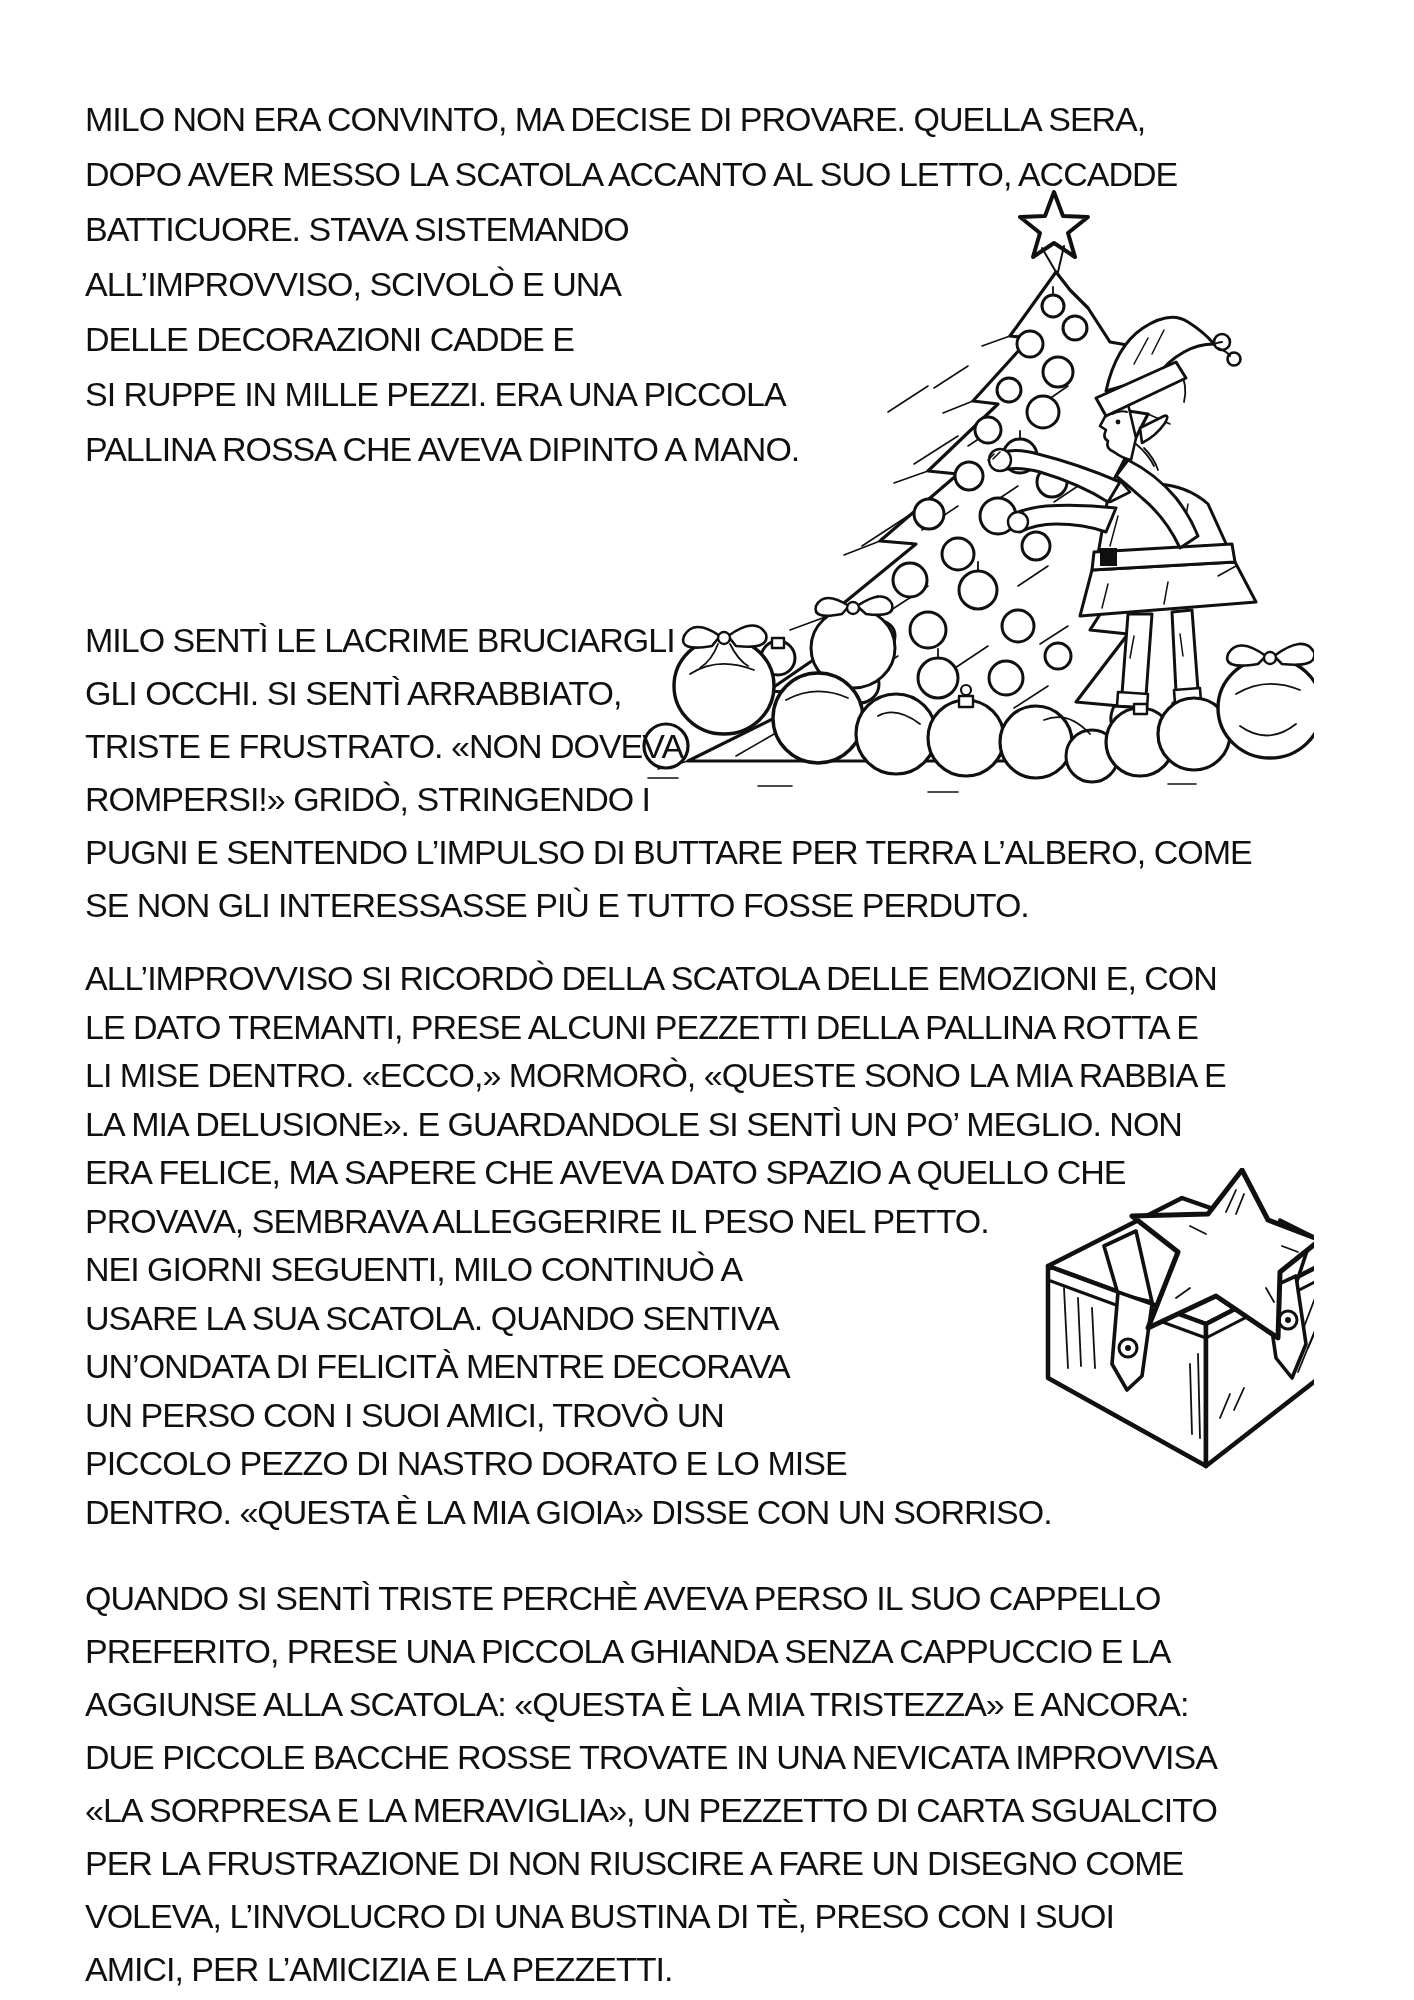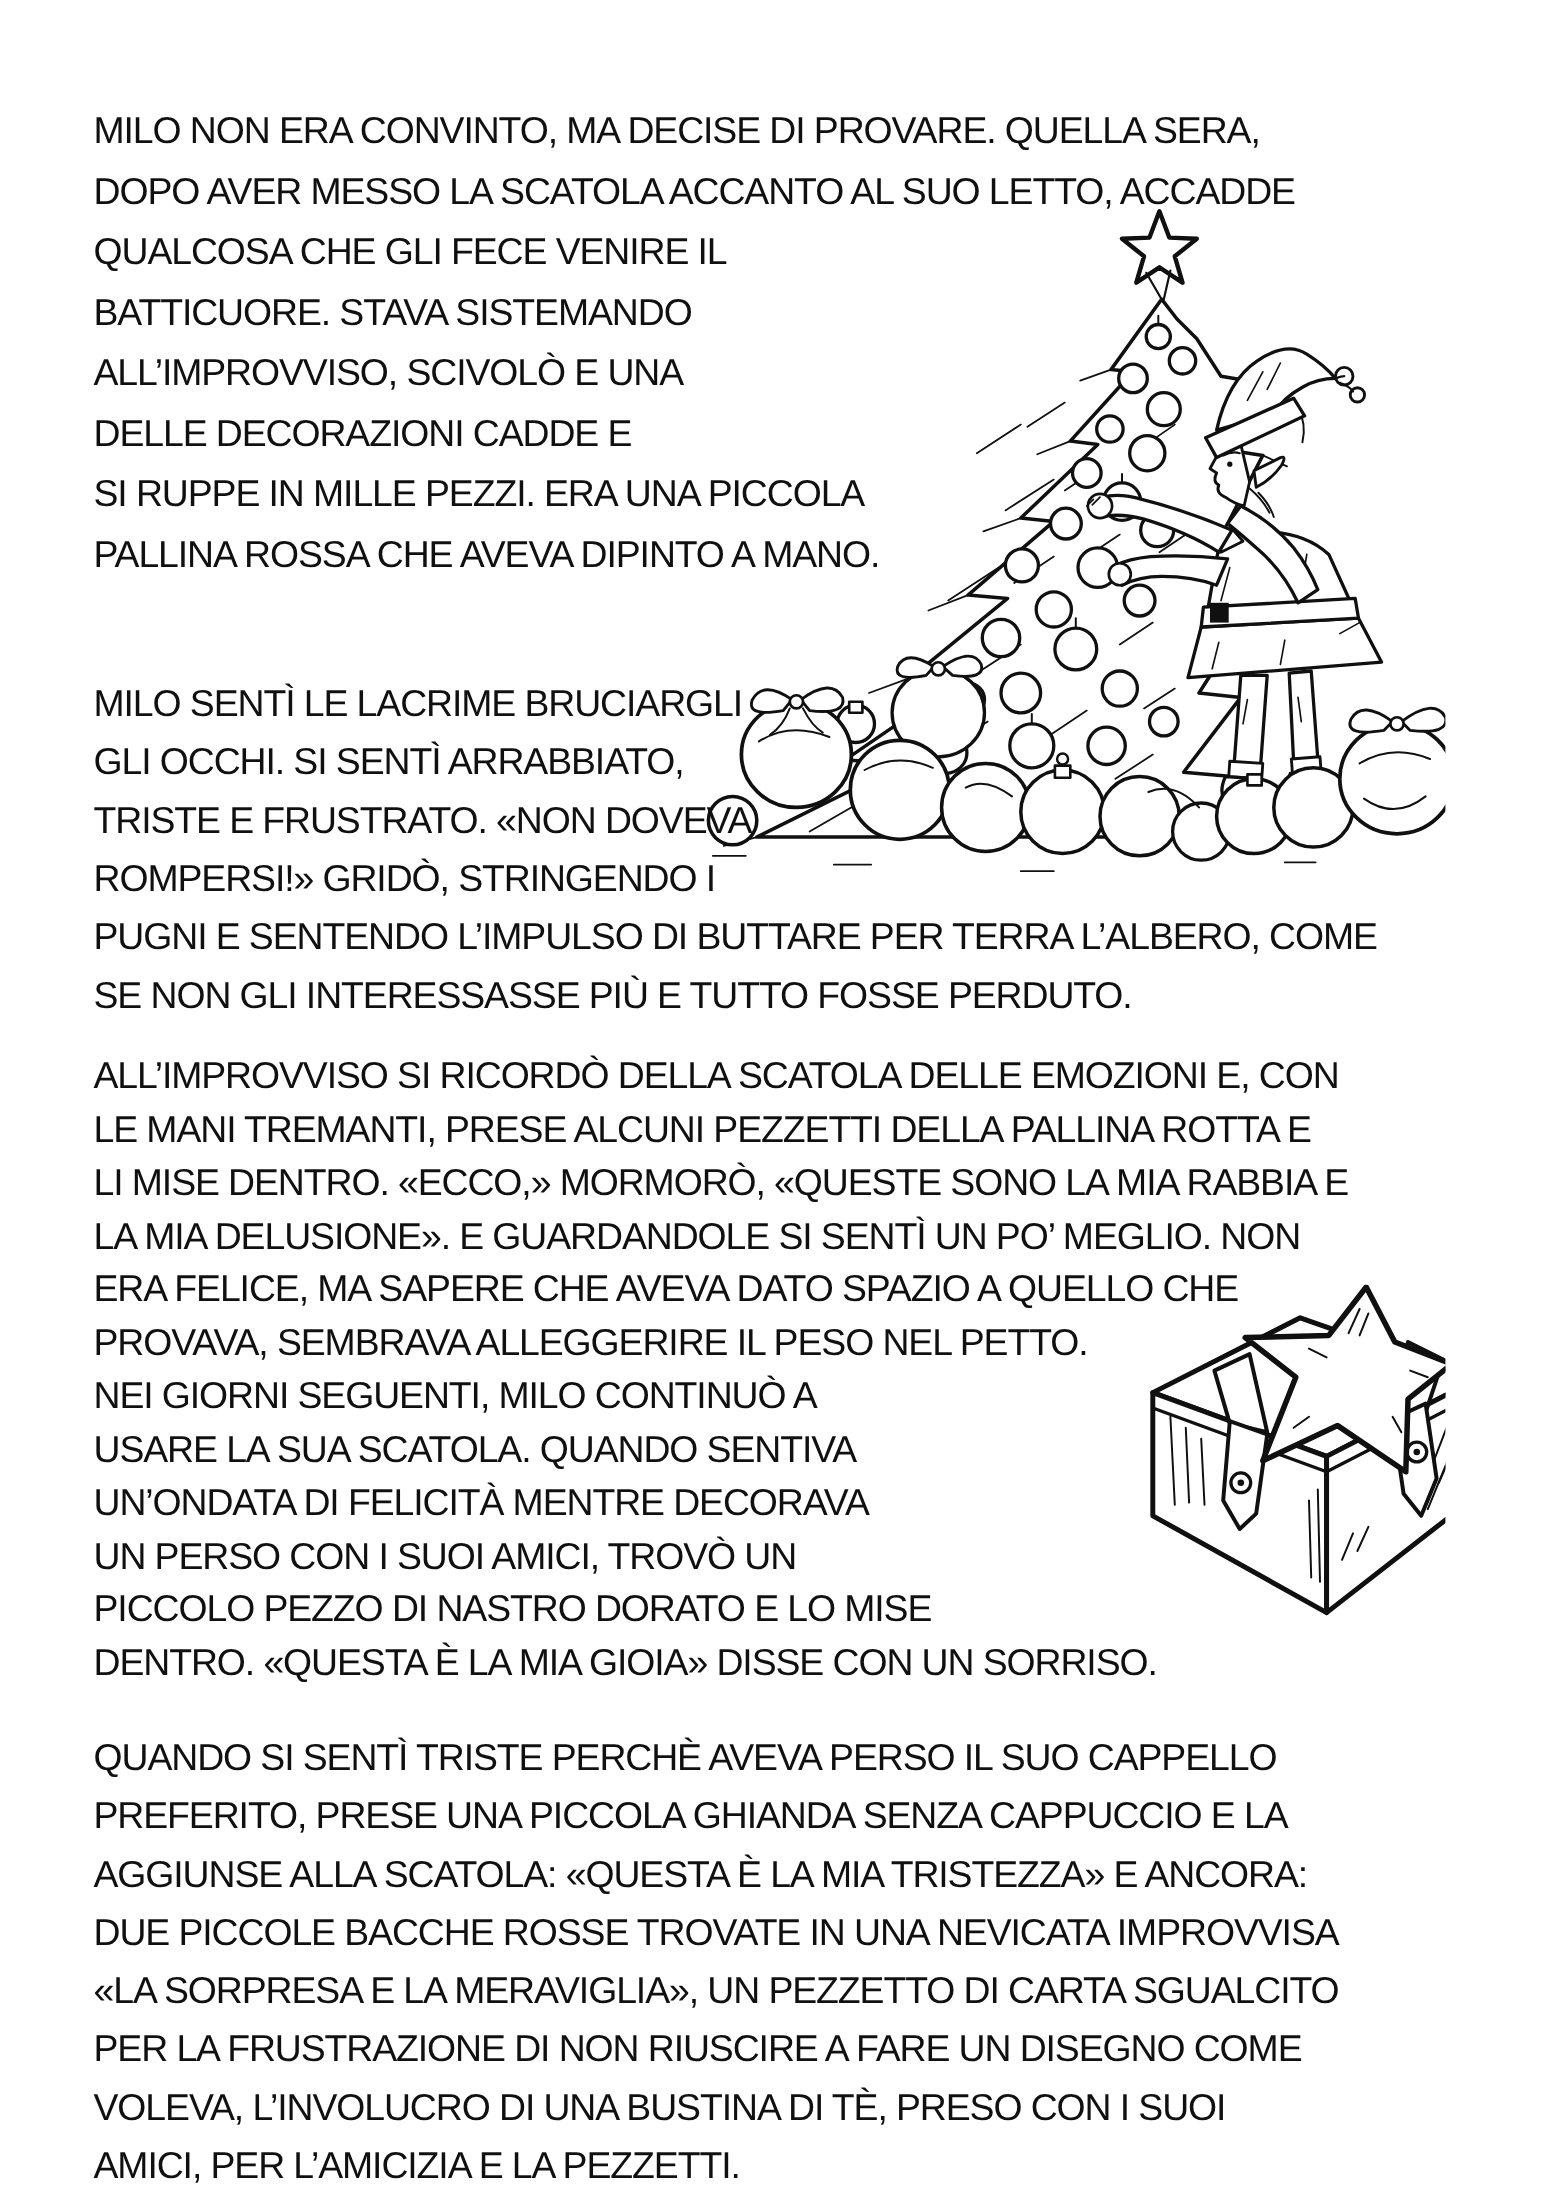--- a/index.html
+++ b/index.html
@@ -252,40 +252,39 @@
         <path d="M252,78 l16,6"></path>
           <path d="M236,120 l8,14"></path>
           <path d="M160,120 l-14,10"></path>
       </g>
     </svg>
   </div>
 
   <section class="para para-1">
     <div class="line">MILO NON ERA CONVINTO, MA DECISE DI PROVARE. QUELLA SERA,</div>
     <div class="line">DOPO AVER MESSO LA SCATOLA ACCANTO AL SUO LETTO, ACCADDE</div>
-    <div class="line">QUALCOSA CHE GLI FECE VENIRE IL</div>
     <div class="line">BATTICUORE. STAVA SISTEMANDO</div>
     <div class="line">ALL’IMPROVVISO, SCIVOLÒ E UNA</div>
     <div class="line">DELLE DECORAZIONI CADDE E</div>
     <div class="line">SI RUPPE IN MILLE PEZZI. ERA UNA PICCOLA</div>
     <div class="line">PALLINA ROSSA CHE AVEVA DIPINTO A MANO.</div>
   </section>
 
   <section class="para para-2">
     <div class="line">MILO SENTÌ LE LACRIME BRUCIARGLI</div>
     <div class="line">GLI OCCHI. SI SENTÌ ARRABBIATO,</div>
     <div class="line">TRISTE E FRUSTRATO. «NON DOVEVA</div>
     <div class="line">ROMPERSI!» GRIDÒ, STRINGENDO I</div>
     <div class="line">PUGNI E SENTENDO L’IMPULSO DI BUTTARE PER TERRA L’ALBERO, COME</div>
     <div class="line">SE NON GLI INTERESSASSE PIÙ E TUTTO FOSSE PERDUTO.</div>
   </section>
 
   <section class="para para-3">
     <div class="line">ALL’IMPROVVISO SI RICORDÒ DELLA SCATOLA DELLE EMOZIONI E, CON</div>
-    <div class="line">LE MANI TREMANTI, PRESE ALCUNI PEZZETTI DELLA PALLINA ROTTA E</div>
+    <div class="line">LE DATO TREMANTI, PRESE ALCUNI PEZZETTI DELLA PALLINA ROTTA E</div>
     <div class="line">LI MISE DENTRO. «ECCO,» MORMORÒ, «QUESTE SONO LA MIA RABBIA E</div>
     <div class="line">LA MIA DELUSIONE». E GUARDANDOLE SI SENTÌ UN PO’ MEGLIO. NON</div>
     <div class="line">ERA FELICE, MA SAPERE CHE AVEVA DATO SPAZIO A QUELLO CHE</div>
     <div class="line">PROVAVA, SEMBRAVA ALLEGGERIRE IL PESO NEL PETTO.</div>
     <div class="line">NEI GIORNI SEGUENTI, MILO CONTINUÒ A</div>
     <div class="line">USARE LA SUA SCATOLA. QUANDO SENTIVA</div>
     <div class="line">UN’ONDATA DI FELICITÀ MENTRE DECORAVA</div>
     <div class="line">UN PERSO CON I SUOI AMICI, TROVÒ UN</div>
     <div class="line">PICCOLO PEZZO DI NASTRO DORATO E LO MISE</div>
     <div class="line">DENTRO. «QUESTA È LA MIA GIOIA» DISSE CON UN SORRISO.</div>

